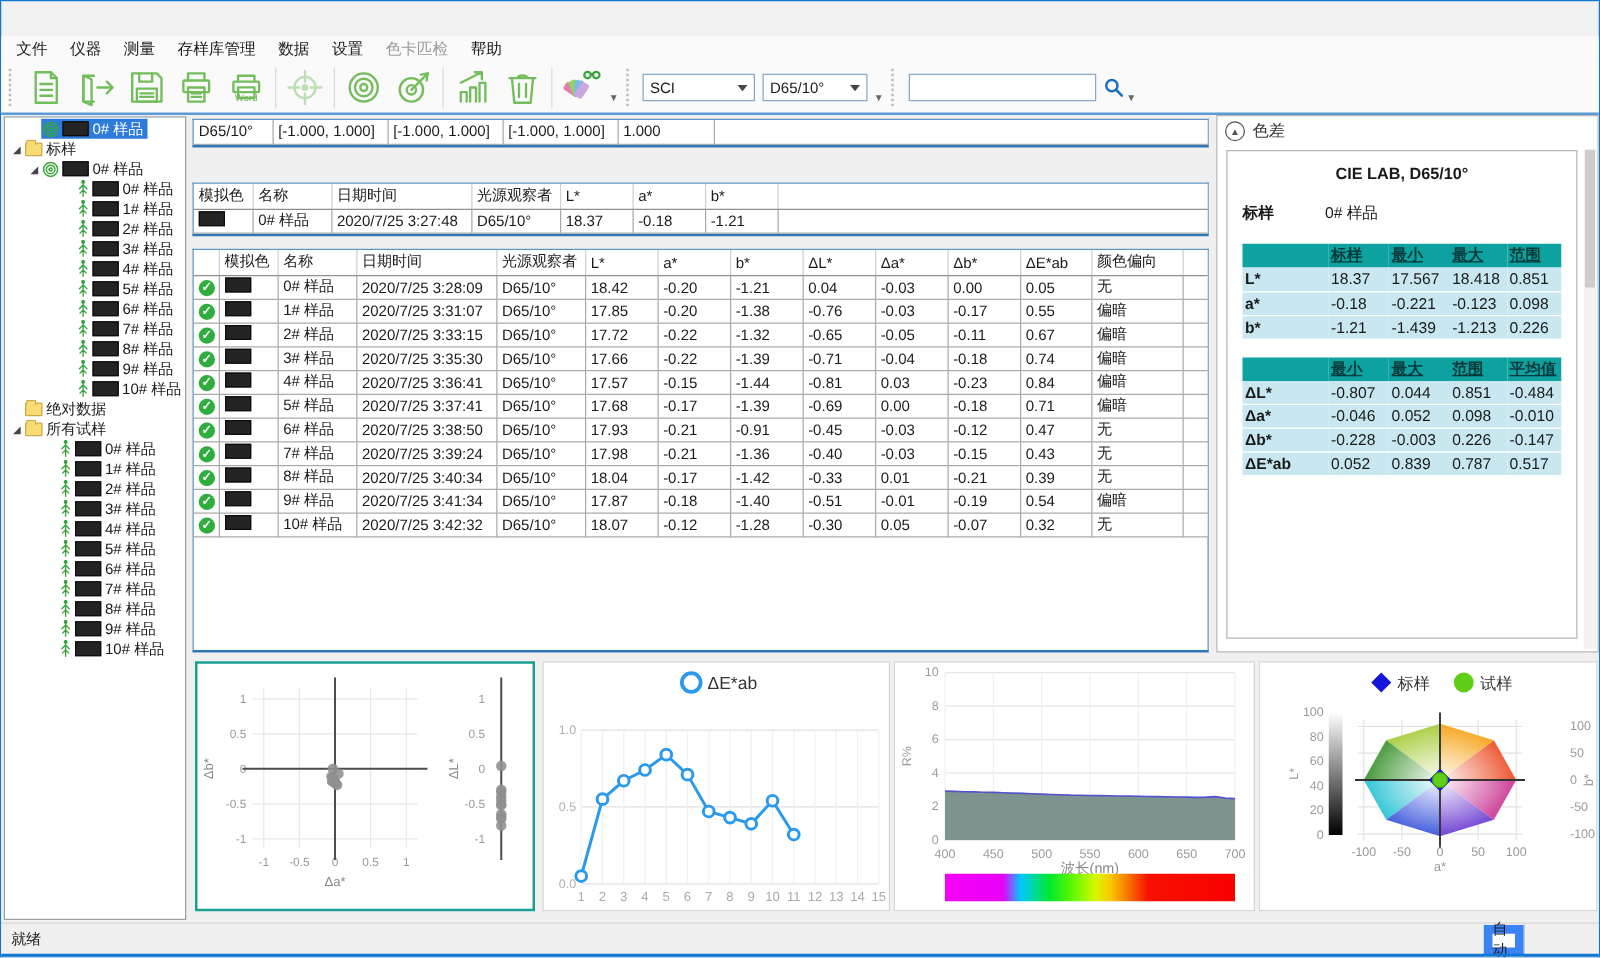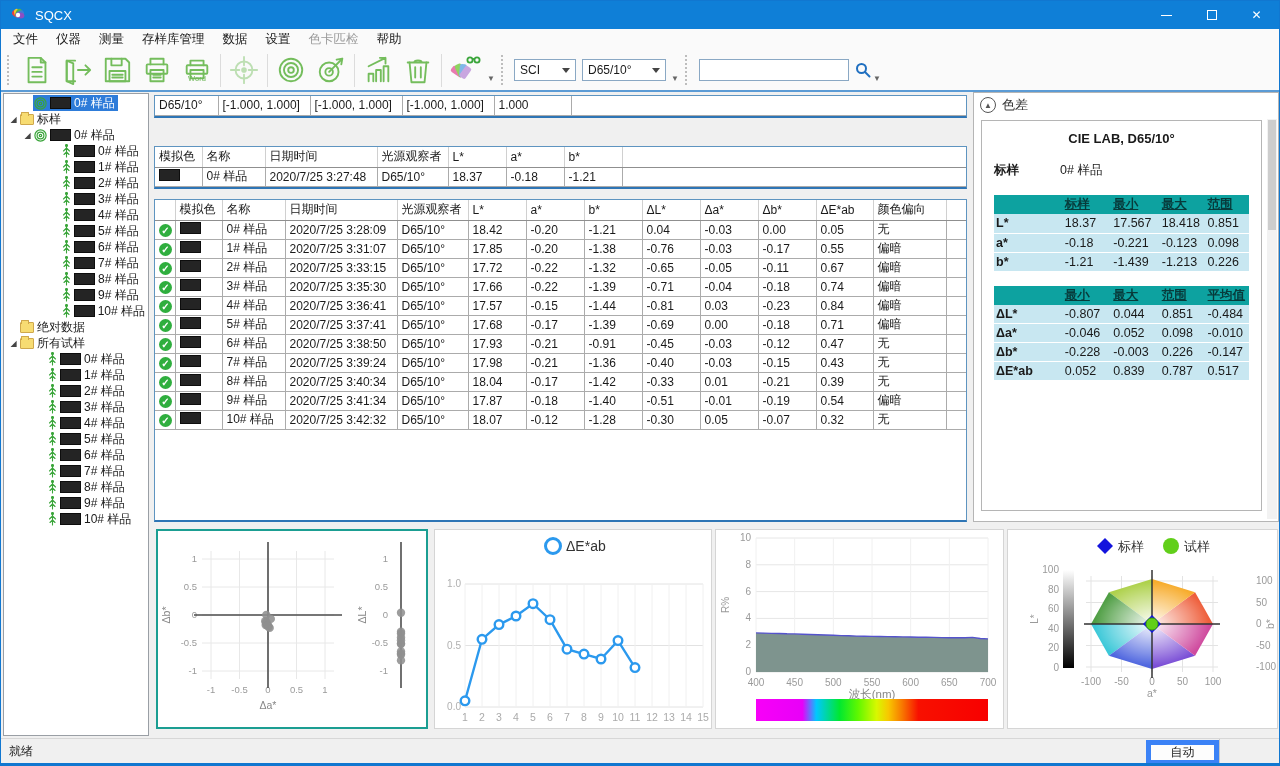--- a/index.html
+++ b/index.html
@@ -69,51 +69,29 @@
   .chart-panel{background:#fff;border:1px solid #d5d5d5;position:relative}
   .chart-panel.sel{border:2px solid #1b9e92}
   .rainbow{position:absolute;left:40px;width:232px;bottom:7px;height:22px}
   svg{font-family:"Liberation Sans",sans-serif}
   svg text{font-family:"Liberation Sans",sans-serif}
   
   .statusbar{position:absolute;top:737px;left:0;right:0;height:25px;background:#f0f0f0;border-top:1px solid #d7d7d7;display:flex;align-items:center;font-size:12px}
   .sb-ready{margin-left:8px}
   .sb-right{margin-left:auto;display:flex;height:25px}
   .sb-cell{border-left:1px solid #c9c9c9;height:25px;display:flex;align-items:center;justify-content:center}
-  .sb-auto{width:73px;background:#fdfdfd;border:5px solid #3b82f6;margin:1px 0}
+  .sb-auto{width:32px;background:#fdfdfd;border:7px solid #3b82f6;margin:1px 0}
   .sb-blank{width:60px}
   .bottom-strip{position:absolute;bottom:0;left:0;right:0;height:2px;background:#1177d0}
 </style>
 </head>
 <body>
 
 <div class="window">
 
-  <div class="titlebar">
-    <svg class="logo" viewBox="0 0 17 17">
-      <g>
-        <ellipse cx="8" cy="6" rx="3" ry="4.5" fill="#e84040" transform="rotate(-60 8 8)"></ellipse>
-        <ellipse cx="8" cy="6" rx="3" ry="4.5" fill="#f7c531" transform="rotate(-20 8 8)"></ellipse>
-        <ellipse cx="8" cy="6" rx="3" ry="4.5" fill="#53b447" transform="rotate(20 8 8)"></ellipse>
-        <ellipse cx="8" cy="6" rx="3" ry="4.5" fill="#3f7fd2" transform="rotate(60 8 8)"></ellipse>
-        <ellipse cx="8" cy="6" rx="3" ry="4.5" fill="#8b4fc2" transform="rotate(100 8 8)"></ellipse>
-        <circle cx="8" cy="8" r="2.2" fill="#fff"></circle>
-      </g>
-    </svg>
-    <span class="title-text">SQCX</span>
-    <div class="win-controls">
-      <div class="wc">
-          <span class="min"></span>
-        </div>
-      <div class="wc">
-          <span class="max"></span>
-        </div>
-      <div class="wc">✕</div>
-    </div>
-  </div>
 
   <div class="menubar" id="menubar">
       <span class="mi">文件</span>
       <span class="mi">仪器</span>
       <span class="mi">测量</span>
       <span class="mi">存样库管理</span>
       <span class="mi">数据</span>
       <span class="mi">设置</span>
       <span class="mi disabled">色卡匹检</span>
       <span class="mi">帮助</span>
@@ -208,21 +186,21 @@
         </g>
         <g fill="none" stroke="#3aa53a" stroke-width="1.8">
           <circle cx="22" cy="6" r="2.6"></circle>
             <circle cx="29" cy="6" r="2.6"></circle>
             <path d="M24.5 5 h2"></path>
         </g>
       </svg>
     </div>
     <span class="of">▼</span>
     <span class="grip"></span>
-    <div class="ddl" style="width:62px">
+    <div class="ddl" style="width:90px">
       <span class="val">SCI</span>
       <span class="caret"></span>
     </div>
     <div class="ddl" style="width:84px">
       <span class="val">D65/10°</span>
       <span class="caret"></span>
     </div>
     <span class="of">▼</span>
     <span class="grip"></span>
     <input class="searchbox" value="" style="">

